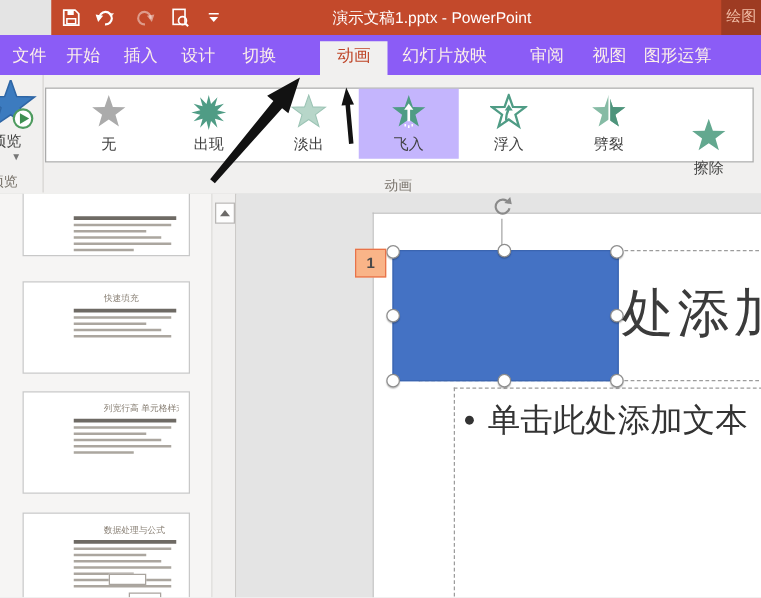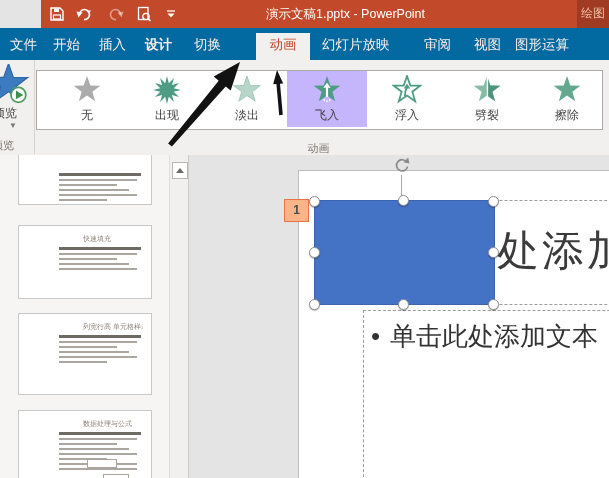--- a/index.html
+++ b/index.html
@@ -1,49 +1,49 @@
 <!DOCTYPE html>
 <html><head>
 <meta charset="utf-8">
 <style>
   html,body{margin:0;padding:0;}
   body{width:609px;height:478px;overflow:hidden;font-family:"Liberation Sans",sans-serif;}
   #app{position:relative;width:609px;height:478px;background:#E4E4E4;overflow:hidden;}
 
   
   .titlebar{position:absolute;left:0;top:0;width:609px;height:28px;background:#C3492B;margin-left:41px;}
-  .tabrow{position:absolute;left:0;top:28px;width:609px;height:32px;background:#0369a1;}
+  .tabrow{position:absolute;left:0;top:28px;width:609px;height:32px;background:#8b5cf6;}
   .qat{position:absolute;left:6px;top:3px;height:22px;display:flex;align-items:center;gap:7px;}
   .qat .qbtn{width:20px;height:20px;display:flex;align-items:center;justify-content:center;}
   .doc-title{position:absolute;left:0;right:0;top:0;height:28px;line-height:28px;text-align:center;
     color:#FFF;font-size:12.5px;}
   .ctx-block{position:absolute;left:577px;top:0;width:32px;height:60px;background:#9E3B22;}
   .ctx-label{position:absolute;left:4px;top:5px;font-size:12px;color:#F2BFA8;white-space:nowrap;}
   .ctx-tab{position:absolute;left:12px;top:37px;font-size:13.5px;color:#FFF;white-space:nowrap;}
 
   
   .tab{position:absolute;top:5px;height:27px;line-height:24px;font-size:13.5px;color:#FCEFEA;white-space:nowrap;}
   .tab.sel{background:#F1F0EF;color:#BE4326;text-align:center;}
-  .t0{left:10px;} .t1{left:53px;} .t2{left:99px;} .t3{left:145px;font-weight:bold;} .t4{left:194px;text-align:center;}
+  .t0{left:10px;} .t1{left:53px;} .t2{left:99px;} .t3{left:145px;} .t4{left:194px;text-align:center;}
   .t5{left:256px;width:54px;top:5px;height:27px;}
   .t6{left:322px;} .t7{left:424px;} .t8{left:474px;} .t9{left:515px;}
 
   
   .ribbon{position:absolute;left:0;top:60px;width:609px;height:95px;background:#F1F0EF;border-bottom:1px solid #C9C9C9;}
   .preview-group{position:absolute;left:0;top:0;width:34px;height:94px;border-right:1px solid #D6D4D2;overflow:hidden;}
   .preview-star{position:absolute;left:-12px;top:4px;}
   .preview-label{position:absolute;left:-7px;top:45px;font-size:12px;color:#444;white-space:nowrap;}
   .preview-caret{position:absolute;left:9px;top:61px;font-size:8px;color:#777;}
   .preview-grouplabel{position:absolute;left:-8px;top:78px;font-size:11px;color:#79736B;white-space:nowrap;}
   .gallery{position:absolute;left:36px;top:10px;width:565px;height:58px;background:#FFF;border:1px solid #ABABAB;}
   .gi{position:absolute;top:0;width:80px;height:56px;text-align:center;cursor:default;}
   .gi .gl{position:absolute;left:0;right:0;bottom:3px;font-size:12px;color:#3F3F3F;}
   .gi svg{margin-top:4px;}
   .gi.sel{background:#c4b5fd;}
-  .g0{left:10px;} .g1{left:90px;text-align:center;} .g2{left:170px;} .g3{left:250px;} .g4{left:330px;text-align:center;} .g5{left:410px;} .g6{left:490px;}
+  .g0{left:10px;} .g1{left:90px;text-align:center;} .g2{left:170px;} .g3{left:250px;} .g4{left:330px;text-align:center;} .g5{left:410px;} .g6{left:490px;margin-top:19px;}
   .group-label{position:absolute;left:36px;top:81px;width:565px;text-align:center;font-size:11px;color:#79736B;}
 
   
   .arrows{position:absolute;left:140px;top:52px;width:160px;height:100px;z-index:80;pointer-events:none;}
 
   
   .panel{position:absolute;left:0;top:155px;width:169px;height:323px;background:#F6F5F4;overflow:hidden;}
   .thumb{position:absolute;left:18px;width:132px;background:#FFF;border:1px solid #C8C8C8;overflow:hidden;}
   .th1{top:-16px;height:64px;} .th2{top:70px;height:72px;} .th3{top:158px;height:80px;} .th4{top:255px;height:90px;}
   .t-title{font-size:7px;color:#8A8176;margin:8px 8px 3px 64px;white-space:nowrap;overflow:hidden;}

